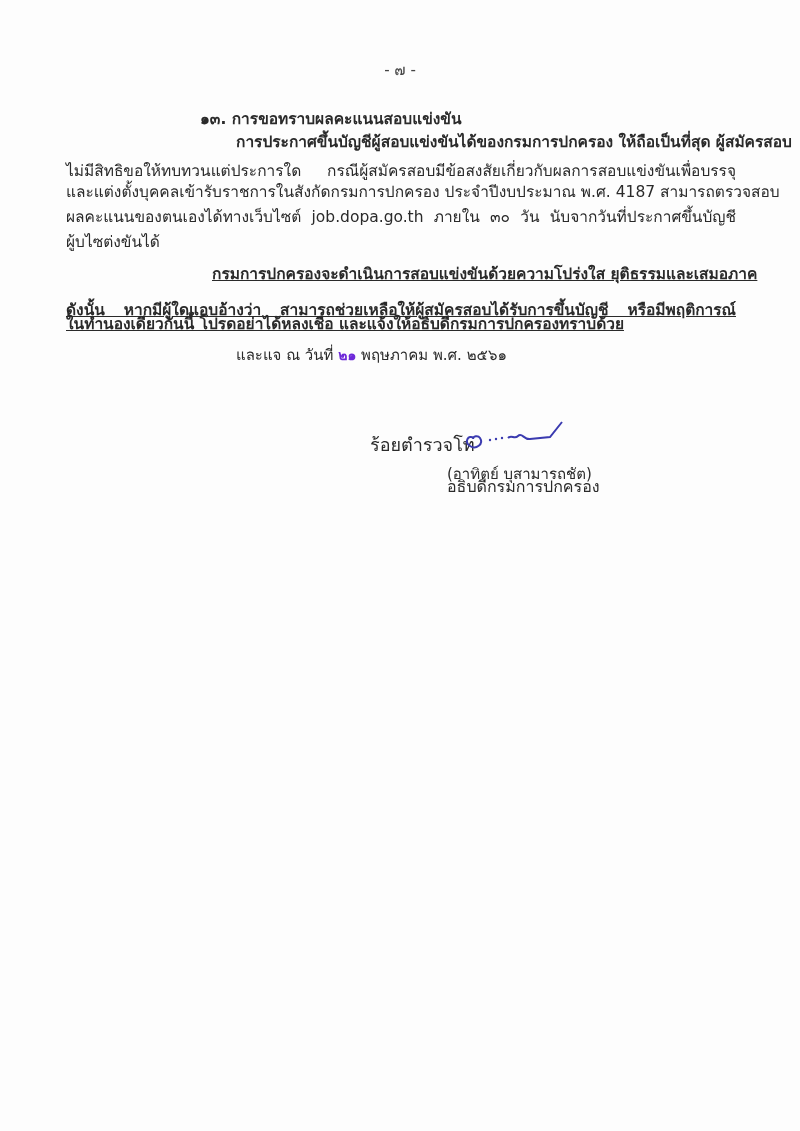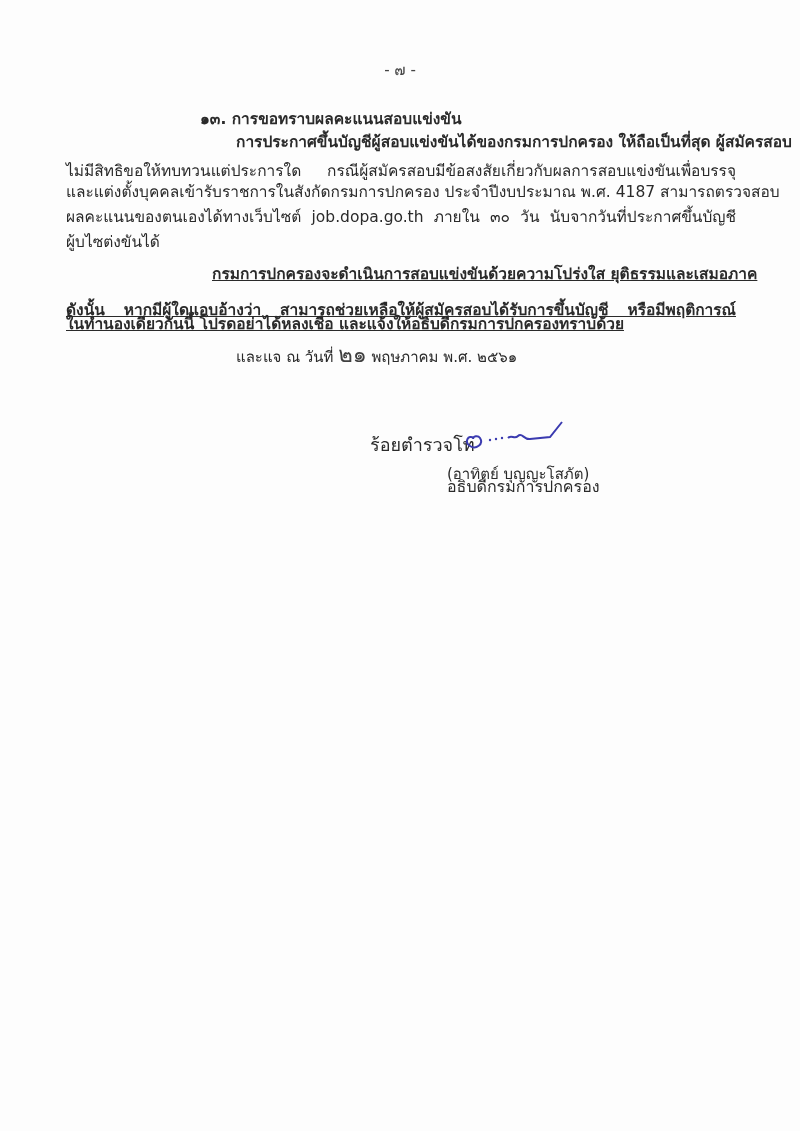--- a/index.html
+++ b/index.html
@@ -6,21 +6,21 @@
   body {
     width:800px; height:1131px; background:#fdfdfd; position:relative; overflow:hidden;
     font-family:"DejaVu Sans", sans-serif; color:#2a2a2a;
   }
   .page-num { position:absolute; top:58px; left:0; width:800px; text-align:center; font-size:15px; color:#444; }
   .line { position:absolute; font-size:15.5px; line-height:22px; white-space:nowrap; }
   .just { left:66px; width:670px; text-align:justify; text-align-last:justify; }
   .bold { font-weight:bold;text-decoration:underline; }
   .sec-title { left:200px; top:108px;font-weight:bold; }
   .date { left:236px; top:344px; font-size:15px; }
-  .date .hw { color:#404040; font-size:22px; font-weight:normal; }
+  .date .hw { color:#6d28d9; font-size:14px; font-weight:bold; }
   .rank { left:370px; top:434px; font-size:18px; }
   .sig { position:absolute; left:440px; top:412px; width:130px; height:40px; }
   .name { left:447px; top:463px; font-size:15px; }
   .pos { left:447px; top:476px; font-size:16px; }
 </style>
 </head>
 <body>
 
 <div class="page-num">- ๗ -</div>
 
@@ -45,14 +45,14 @@
 <div class="line rank">ร้อยตำรวจโท</div>
 
 <svg class="sig" viewBox="0 0 130 40">
   <path d="M34 26 C28 22, 24 30, 30 34 C36 38, 44 32, 40 26 C38 23, 33 24, 33 27" fill="none" stroke="#3b3bb0" stroke-width="2"></path>
   <circle cx="50" cy="28" r="1.2" fill="#3b3bb0"></circle>
   <circle cx="56" cy="27" r="1.2" fill="#3b3bb0"></circle>
   <circle cx="62" cy="26" r="1.2" fill="#3b3bb0"></circle>
   <path d="M68 26 C72 22, 74 28, 78 24 C82 20, 84 28, 90 27 L110 25 L122 10" fill="none" stroke="#3b3bb0" stroke-width="2"></path>
 </svg>
 
-<div class="line name">(อาทิตย์ บุญญะโสภัต)</div>
+<div class="line name">(อาทิตย์ บุสามารถชัต)</div>
 <div class="line pos">อธิบดีกรมการปกครอง</div>
 
 </body></html>

